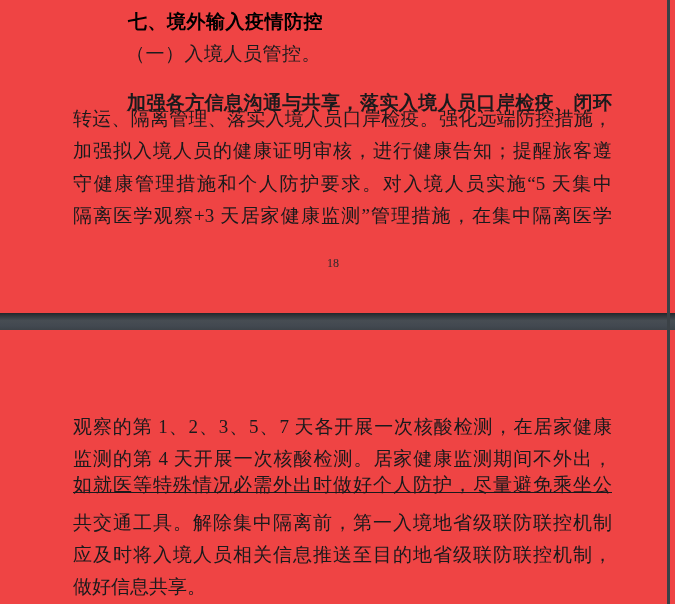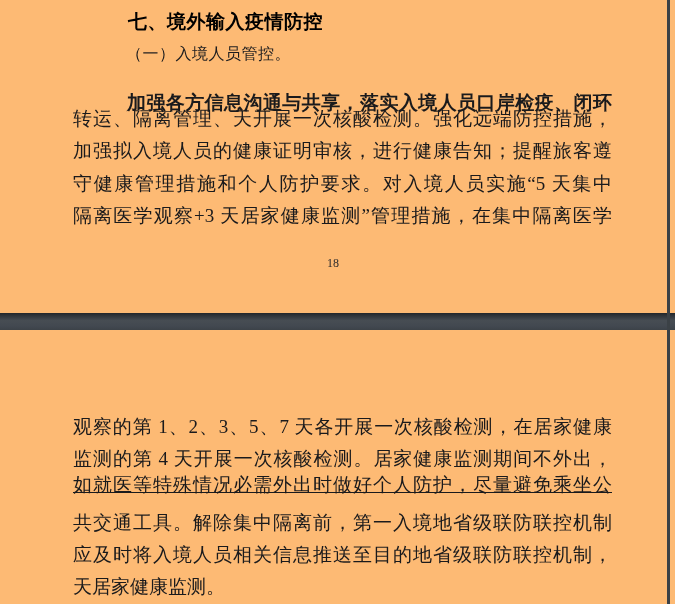--- a/index.html
+++ b/index.html
@@ -5,32 +5,32 @@
   * { margin: 0; padding: 0; box-sizing: border-box; }
   html, body { background: #ffffff; }
   body {
     width: 675px; height: 604px;
     position: relative;
     overflow: hidden;
     font-family: "Liberation Serif", serif;
   }
   .viewer {
     position: absolute; inset: 0;
-    background: #fdba74;
+    background: #ef4444;
   }
   
   .heading {
     position: absolute; left: 128px; top: 10px;
     font-family: "Liberation Sans", sans-serif;
     font-weight: 700; font-size: 19px; line-height: 23px;
     color: #000000; letter-spacing: 0.5px;
   }
   .subheading {
     position: absolute; left: 126px; top: 42px;
-    font-weight: 400; font-size: 16px; line-height: 23px;
+    font-weight: 400; font-size: 19px; line-height: 23px;
     color: #1c1c1e; letter-spacing: 0.5px;
   }
   .bodyline {
     position: absolute; left: 73px; width: 539px; height: 23px;
     font-size: 19px; line-height: 23px; color: #1a1a1c;
     text-align: justify; text-align-last: justify;
     text-justify: inter-ideograph;
   }
   .bodyline.indent { text-indent: 54px; }
   .bodyline.short { text-align-last: left; }
@@ -56,33 +56,33 @@
 </style>
 </head>
 <body>
 
 <div class="viewer">
 
   <section>
     <div class="heading">七、境外输入疫情防控</div>
     <div class="subheading">（一）入境人员管控。</div>
     <div class="bodyline indent p18-l0">加强各方信息沟通与共享，落实入境人员口岸检疫、闭环</div>
-    <div class="bodyline p18-l1">转运、隔离管理、天开展一次核酸检测。强化远端防控措施，</div>
+    <div class="bodyline p18-l1">转运、隔离管理、落实入境人员口岸检疫。强化远端防控措施，</div>
     <div class="bodyline p18-l2">加强拟入境人员的健康证明审核，进行健康告知；提醒旅客遵</div>
     <div class="bodyline p18-l3">守健康管理措施和个人防护要求。对入境人员实施“5 天集中</div>
     <div class="bodyline p18-l4">隔离医学观察+3 天居家健康监测”管理措施，在集中隔离医学</div>
     <div class="pagenum">18</div>
   </section>
 
   <div class="separator"></div>
 
   <section>
     <div class="bodyline p19-l0">观察的第 1、2、3、5、7 天各开展一次核酸检测，在居家健康</div>
     <div class="bodyline p19-l1">监测的第 4 天开展一次核酸检测。居家健康监测期间不外出，</div>
     <div class="bodyline p19-l2">如就医等特殊情况必需外出时做好个人防护，尽量避免乘坐公</div>
     <div class="bodyline p19-l3">共交通工具。解除集中隔离前，第一入境地省级联防联控机制</div>
     <div class="bodyline p19-l4">应及时将入境人员相关信息推送至目的地省级联防联控机制，</div>
-    <div class="bodyline short p19-l5">天居家健康监测。</div>
+    <div class="bodyline short p19-l5">做好信息共享。</div>
   </section>
 
   <div class="page-edge"></div>
 
 </div>
 
 </body></html>

